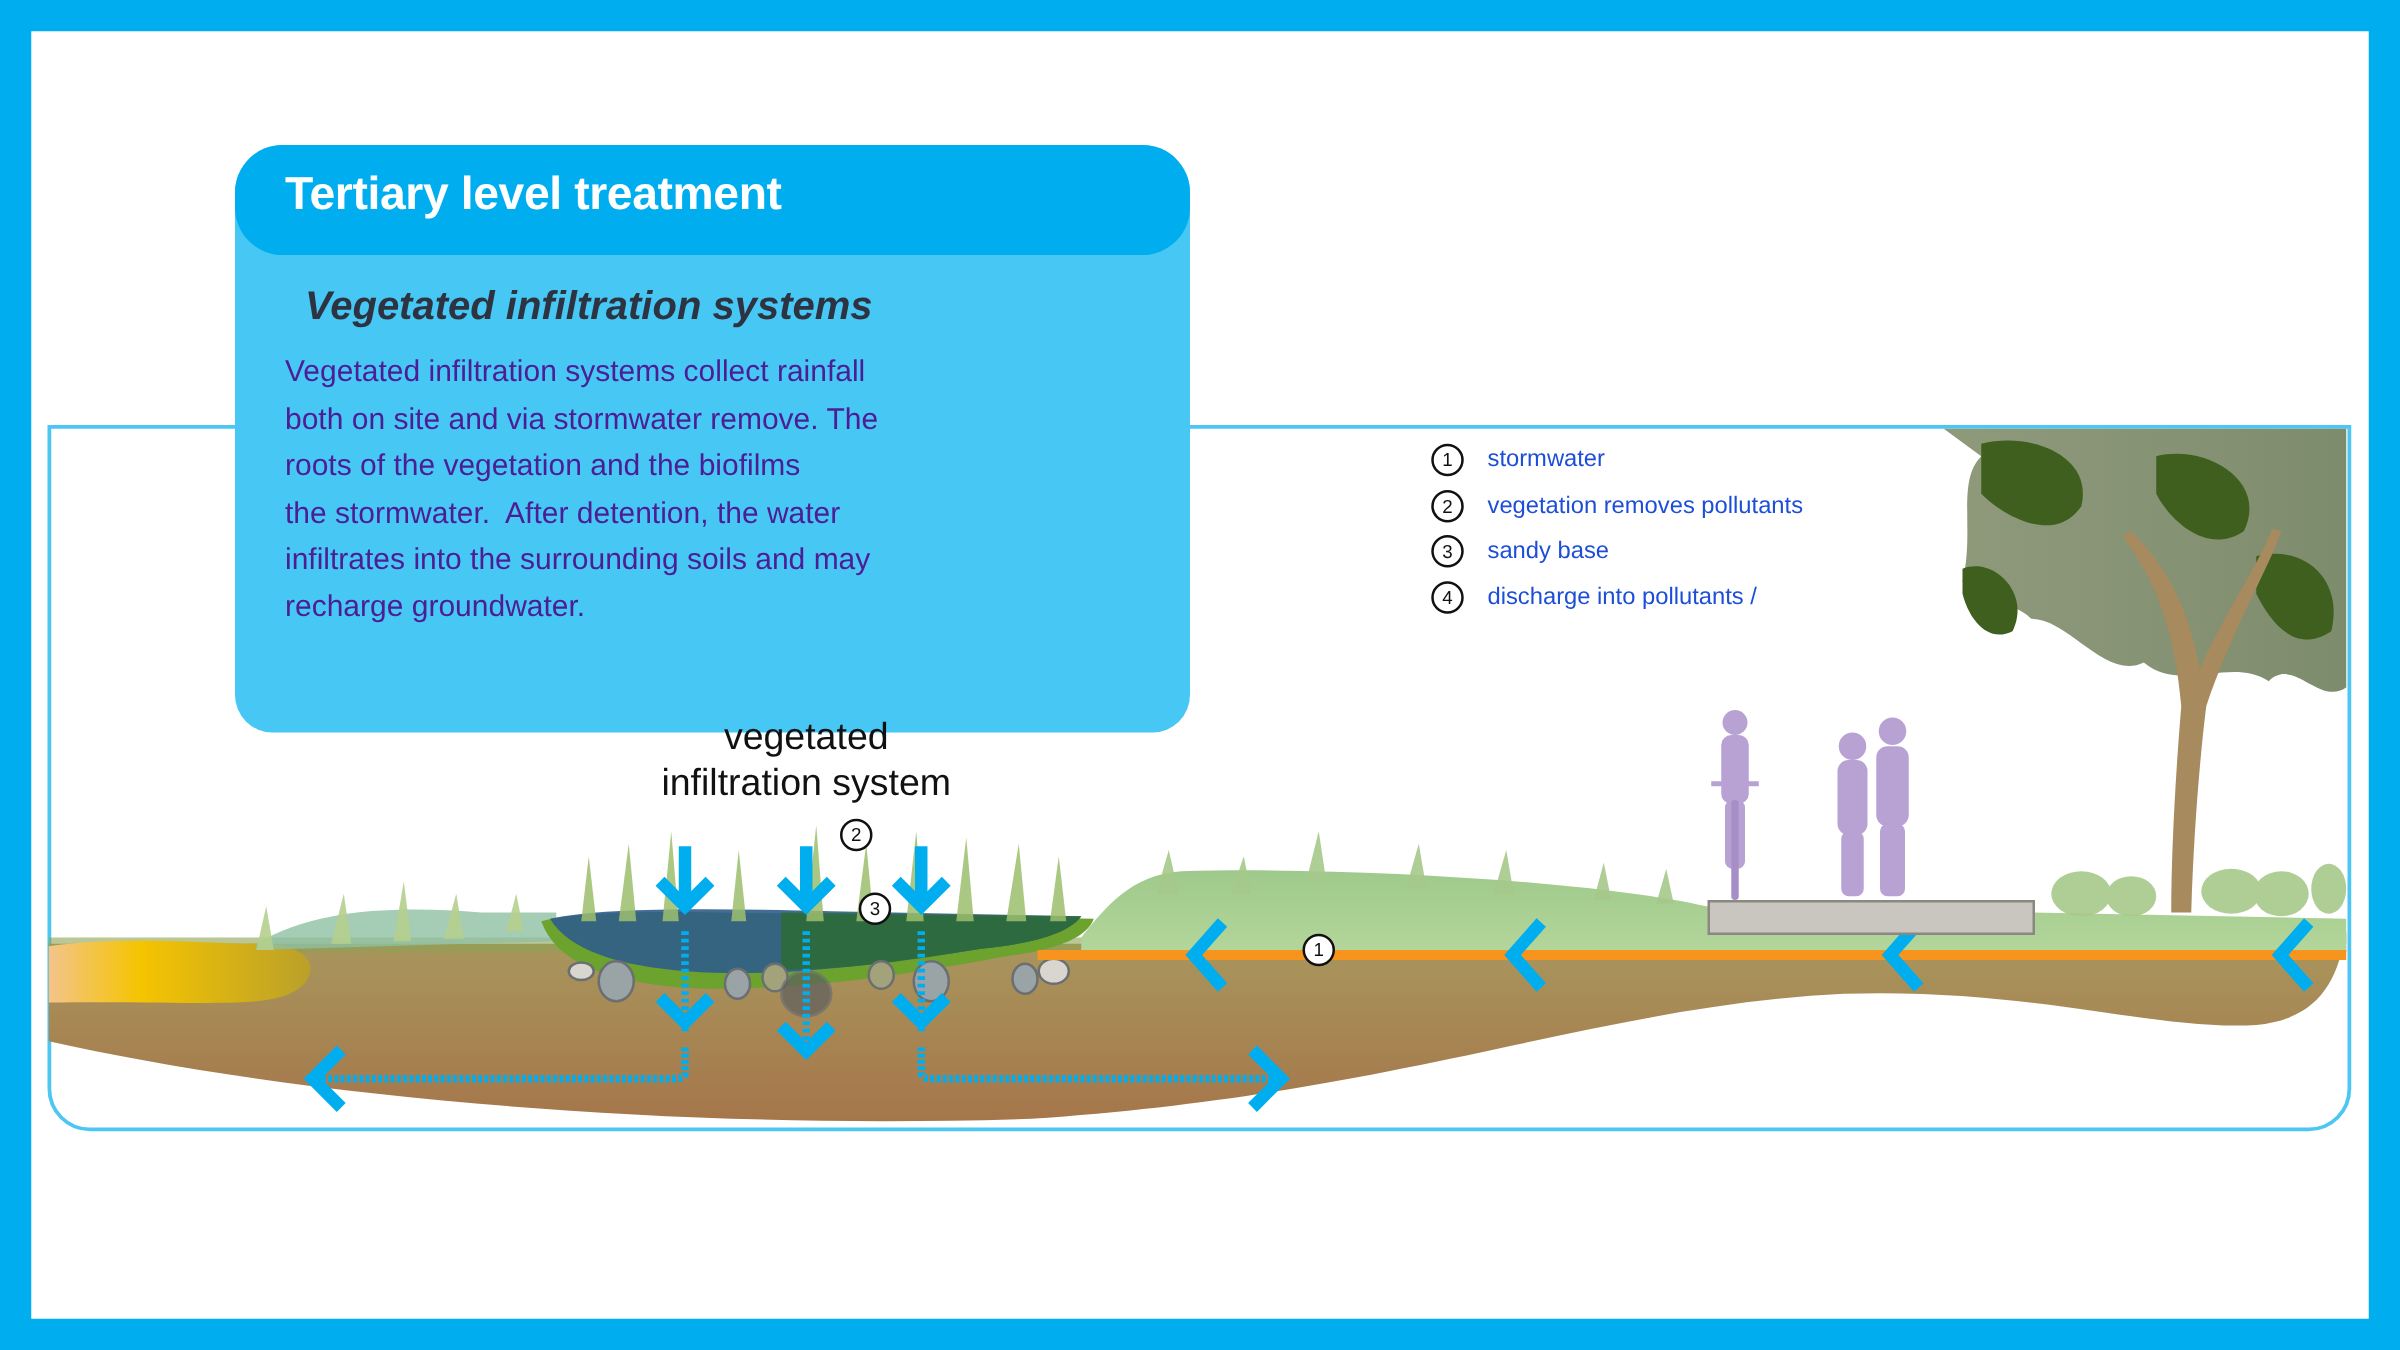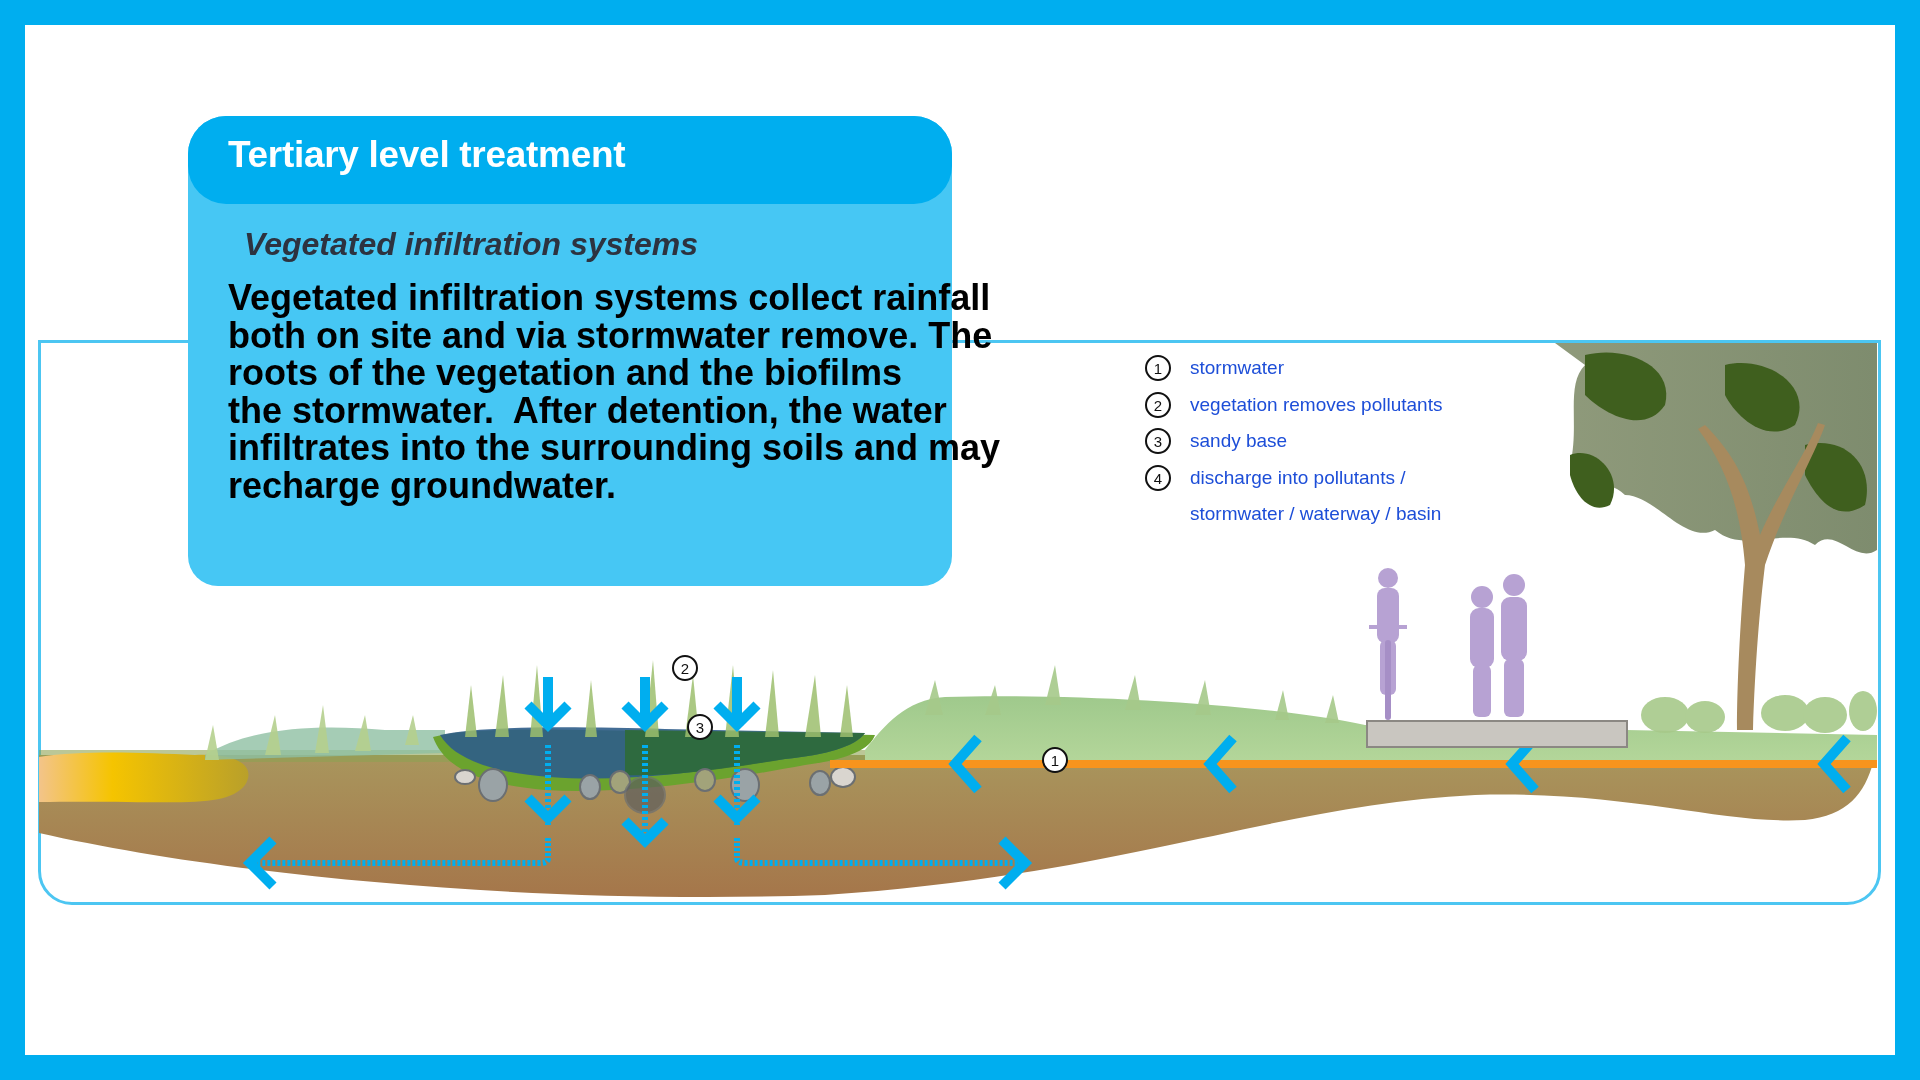--- a/index.html
+++ b/index.html
@@ -4,21 +4,21 @@
 <style>
   html, body { margin: 0; padding: 0; }
   body { width: 1920px; height: 1080px; background: #00AEEF; position: relative; overflow: hidden; font-family: "Liberation Sans", sans-serif; }
   .canvas { position: absolute; left: 25px; top: 25px; width: 1870px; height: 1030px; background: #ffffff; }
   .frame { position: absolute; left: 13px; top: 315px; width: 1843px; height: 565px; border: 3px solid #4CC6F2; border-top-width: 3px; border-radius: 0 0 34px 34px; box-sizing: border-box; }
   svg.scene { position: absolute; left: 0; top: 0; width: 1870px; height: 1030px; }
   .card { position: absolute; left: 163px; top: 75px; width: 764px; height: 470px; background: #46C7F4; border-radius: 38px 38px 30px 30px; margin-top: 16px; }
   .card-head { position: absolute; left: 0; top: 0; width: 764px; height: 88px; background: #00AEEF; border-radius: 38px 38px 38px 38px; }
   .card-title { position: absolute; left: 40px; top: 18px; color: #ffffff; font-weight: bold; font-size: 37px; letter-spacing: -0.3px; }
   .card-sub { position: absolute; left: 56px; top: 110px; color: #2d3340; font-weight: bold; font-style: italic; font-size: 32px; }
-  .card-body { position: absolute; left: 40px; top: 163px; width: 700px; color: #000000; font-weight: bold; font-size: 36px; line-height: 37.5px; }
+  .card-body { position: absolute; left: 40px; top: 163px; width: 700px; color: #4c1d95; font-weight: normal; font-size: 24px; line-height: 37.5px; }
   .card-body span { display: block; white-space: pre; }
   .legend { position: absolute; left: 1120px; top: 325px; }
   .legend-row { position: relative; height: 36.5px; display: flex; align-items: center; }
   .legend-num { width: 26px; height: 26px; border: 2px solid #111; border-radius: 50%; box-sizing: border-box; font-size: 15px; text-align: center; line-height: 23px; color: #111; background: #fff; margin-right: 19px; }
   .legend-num.blank { border: none; background: transparent; }
   .legend-text { font-size: 19px; color: #1d4ed8; white-space: nowrap; }
   .sys-label { position: absolute; left: 460px; top: 546px; width: 320px; text-align: center; font-size: 30px; line-height: 37px; color: #111; }
   .marker { position: absolute; width: 26px; height: 26px; border: 2px solid #111; border-radius: 50%; box-sizing: border-box; background: #fff; font-size: 15px; text-align: center; line-height: 23px; color: #111; }
 </style>
 </head>
@@ -202,23 +202,23 @@
       <span class="legend-text">vegetation removes pollutants</span>
     </div>
     <div class="legend-row">
       <span class="legend-num">3</span>
       <span class="legend-text">sandy base</span>
     </div>
     <div class="legend-row">
       <span class="legend-num">4</span>
       <span class="legend-text">discharge into pollutants /</span>
     </div>
-    <div class="legend-row">
-      <span class="legend-num blank"></span>
-      <span class="legend-text">stormwater / waterway / basin</span>
-    </div>
   </div>
 
+  <div class="sys-label">
+    <div>vegetated</div>
+    <div>infiltration system</div>
+  </div>
 
   <div class="marker" style="left:647px; top:630px;">2</div>
   <div class="marker" style="left:662px; top:689px;">3</div>
   <div class="marker" style="left:1017px; top:722px;">1</div>
 </div>
 
 </body></html>

